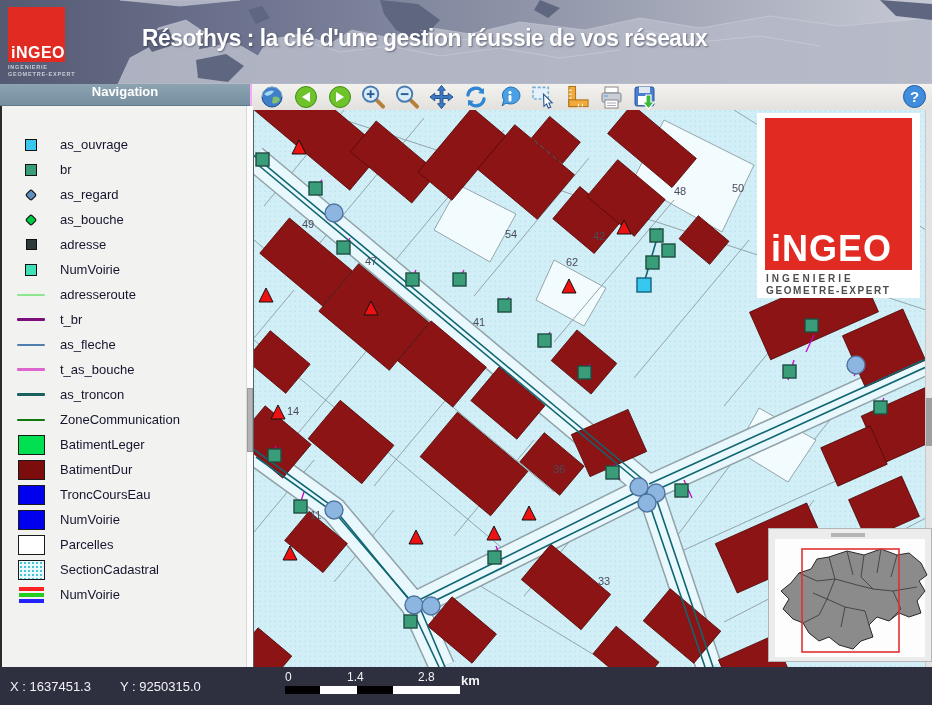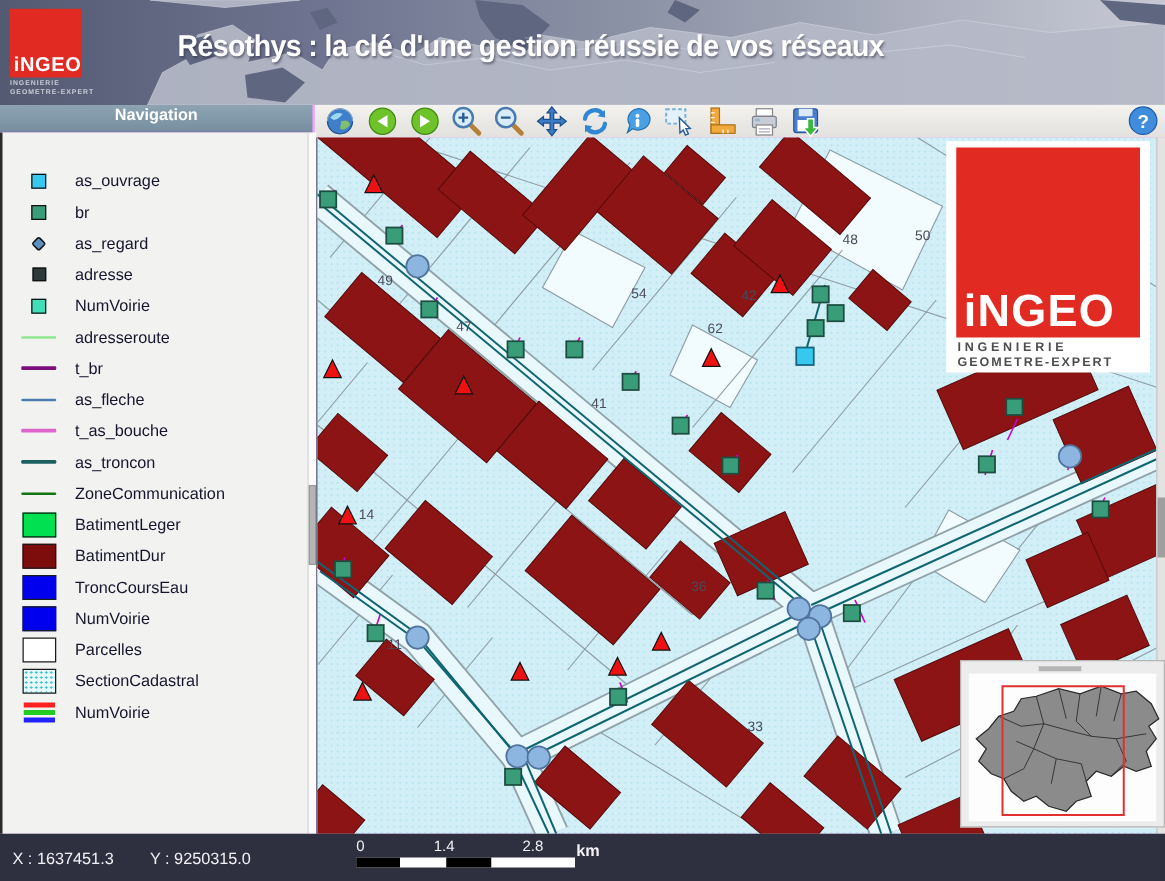--- a/index.html
+++ b/index.html
@@ -227,20 +227,28 @@
         </span>
       <span class="legend-label">br</span>
     </div>
     <div class="legend-row">
       <span class="sw-cell">
           <svg width="14" height="14">
             <rect x="3.2" y="3.2" width="7.6" height="7.6" rx="1.5" fill="#5e8fc0" stroke="#111" stroke-width="1.2" transform="rotate(45 7 7)"></rect>
           </svg>
         </span>
       <span class="legend-label">as_regard</span>
+    </div>
+    <div class="legend-row">
+      <span class="sw-cell">
+          <svg width="14" height="14">
+            <rect x="3.2" y="3.2" width="7.6" height="7.6" rx="1.5" fill="#00cc44" stroke="#111" stroke-width="1.2" transform="rotate(45 7 7)"></rect>
+          </svg>
+        </span>
+      <span class="legend-label">as_bouche</span>
     </div>
     <div class="legend-row">
       <span class="sw-cell">
           <span style="width:11px;height:11px;background:#2e3a3a;border:1.5px solid #111;display:inline-block"></span>
         </span>
       <span class="legend-label">adresse</span>
     </div>
     <div class="legend-row">
       <span class="sw-cell">
           <span style="width:12px;height:12px;background:#3fe0b8;border:1.5px solid #111;display:inline-block"></span>

